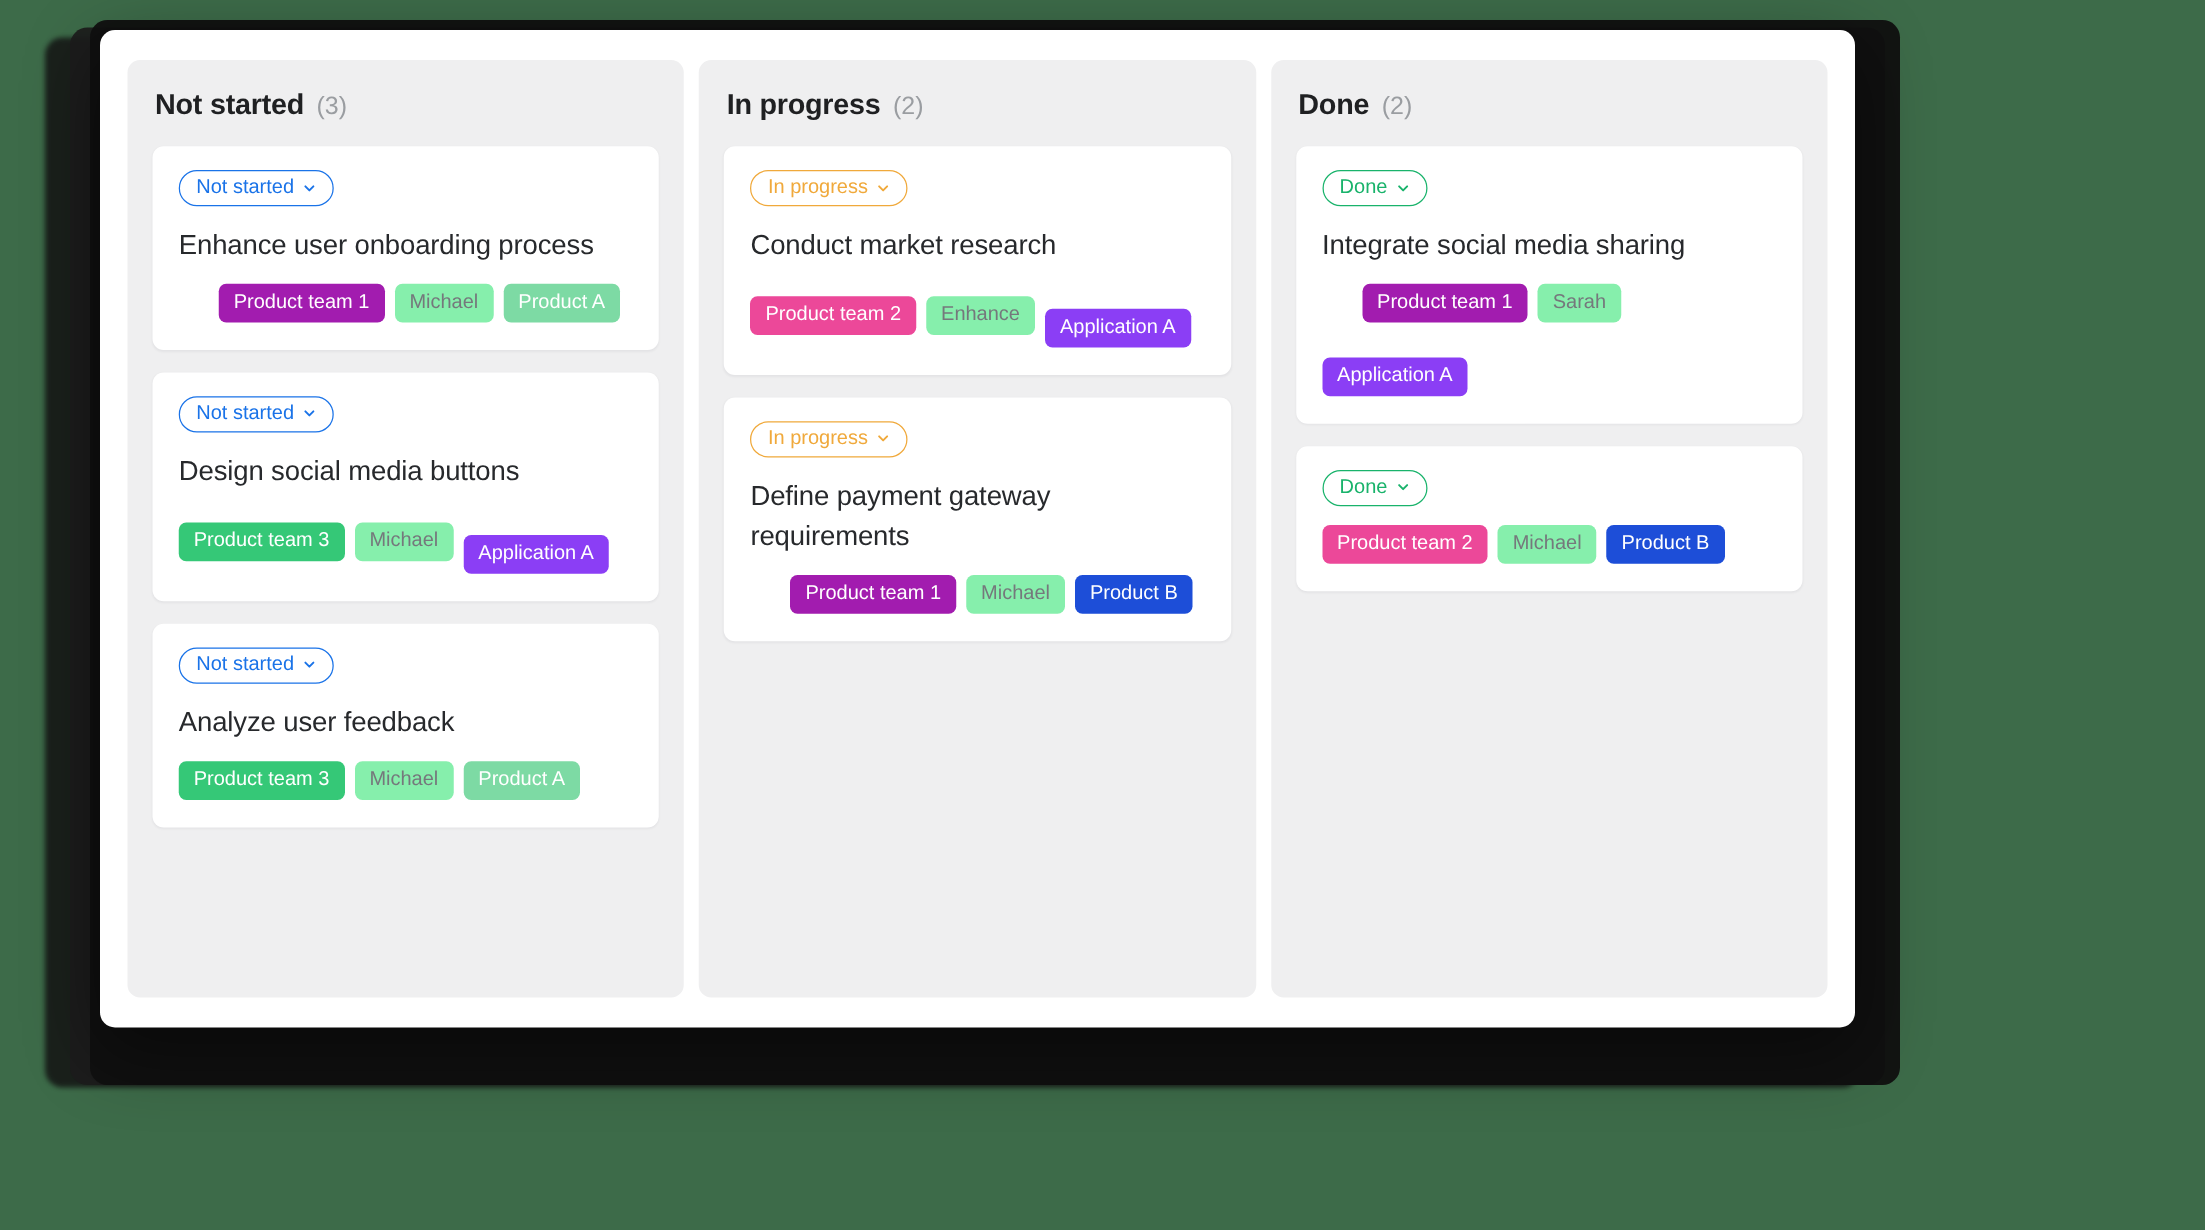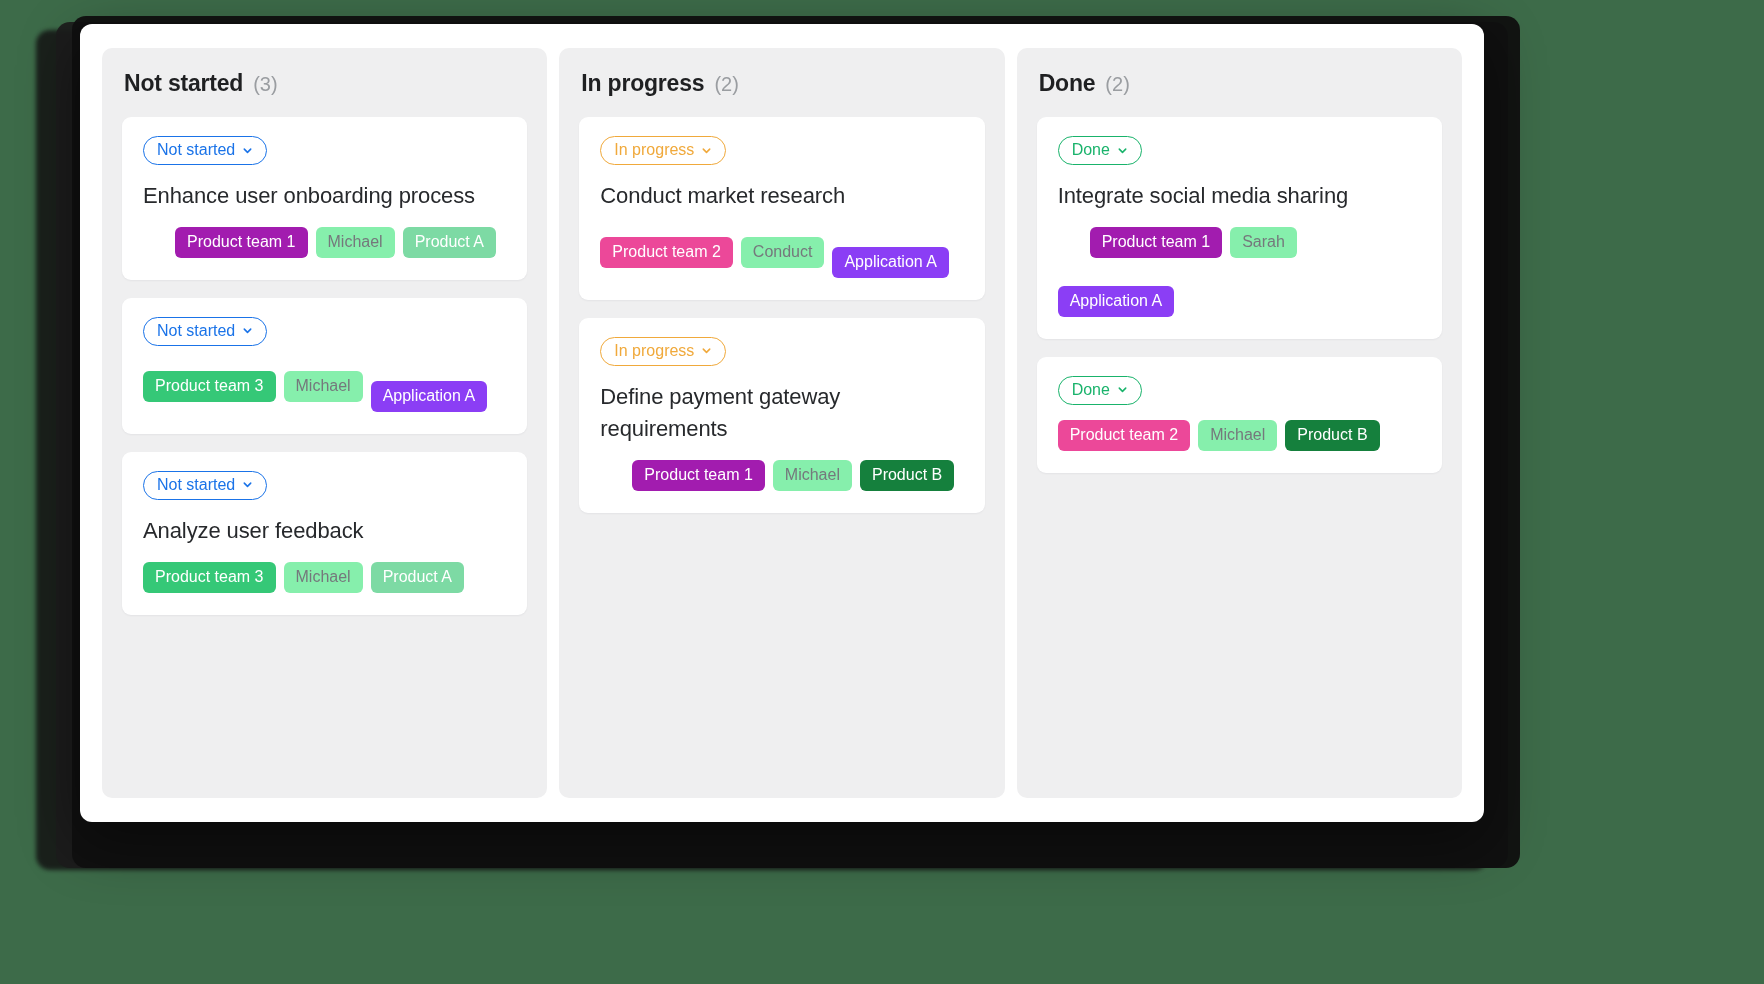--- a/index.html
+++ b/index.html
@@ -158,21 +158,21 @@
     cursor: pointer;
   }
 
   
   .tag-blue    { background: #a21caf; color: #ffffff; margin-left: 32px; }
   .tag-gray    { background: #86efac; color: #75787c; }
   .tag-green   { background: #7ddaa4; color: #ffffff; }
   .tag-emerald { background: #35c877; color: #ffffff; }
   .tag-orange  { background: #ec4899; color: #ffffff; }
   .tag-purple  { background: #8b3ef5; color: #ffffff; margin-top: 20px; }
-  .tag-red     { background: #15803d; color: #ffffff; }
+  .tag-red     { background: #1d4ed8; color: #ffffff; }
 </style>
 </head>
 <body>
 
 <div class="stage">
 
   <div class="shadow-layer shadow-a"></div>
   <div class="shadow-layer shadow-b"></div>
   <div class="shadow-layer shadow-c"></div>
 
@@ -201,20 +201,21 @@
         </div>
         <div class="card">
           <button class="status-pill status-notstarted">
             <span>Not started</span>
             <span class="caret">
               <svg viewBox="0 0 12 12" width="11" height="11" fill="none" stroke="currentColor" stroke-width="1.7" stroke-linecap="round" stroke-linejoin="round">
                 <polyline points="2.5,4.5 6,8 9.5,4.5"></polyline>
               </svg>
             </span>
           </button>
+          <div class="card-title">Design social media buttons</div>
           <div class="tag-row">
             <span class="tag tag-emerald">Product team 3</span>
             <span class="tag tag-gray">Michael</span>
             <span class="tag tag-purple">Application A</span>
           </div>
         </div>
         <div class="card">
           <button class="status-pill status-notstarted">
             <span>Not started</span>
             <span class="caret">
@@ -241,21 +242,21 @@
             <span>In progress</span>
             <span class="caret">
               <svg viewBox="0 0 12 12" width="11" height="11" fill="none" stroke="currentColor" stroke-width="1.7" stroke-linecap="round" stroke-linejoin="round">
                 <polyline points="2.5,4.5 6,8 9.5,4.5"></polyline>
               </svg>
             </span>
           </button>
           <div class="card-title">Conduct market research</div>
           <div class="tag-row">
             <span class="tag tag-orange">Product team 2</span>
-            <span class="tag tag-gray">Conduct</span>
+            <span class="tag tag-gray">Enhance</span>
             <span class="tag tag-purple">Application A</span>
           </div>
         </div>
         <div class="card">
           <button class="status-pill status-inprogress">
             <span>In progress</span>
             <span class="caret">
               <svg viewBox="0 0 12 12" width="11" height="11" fill="none" stroke="currentColor" stroke-width="1.7" stroke-linecap="round" stroke-linejoin="round">
                 <polyline points="2.5,4.5 6,8 9.5,4.5"></polyline>
               </svg>

